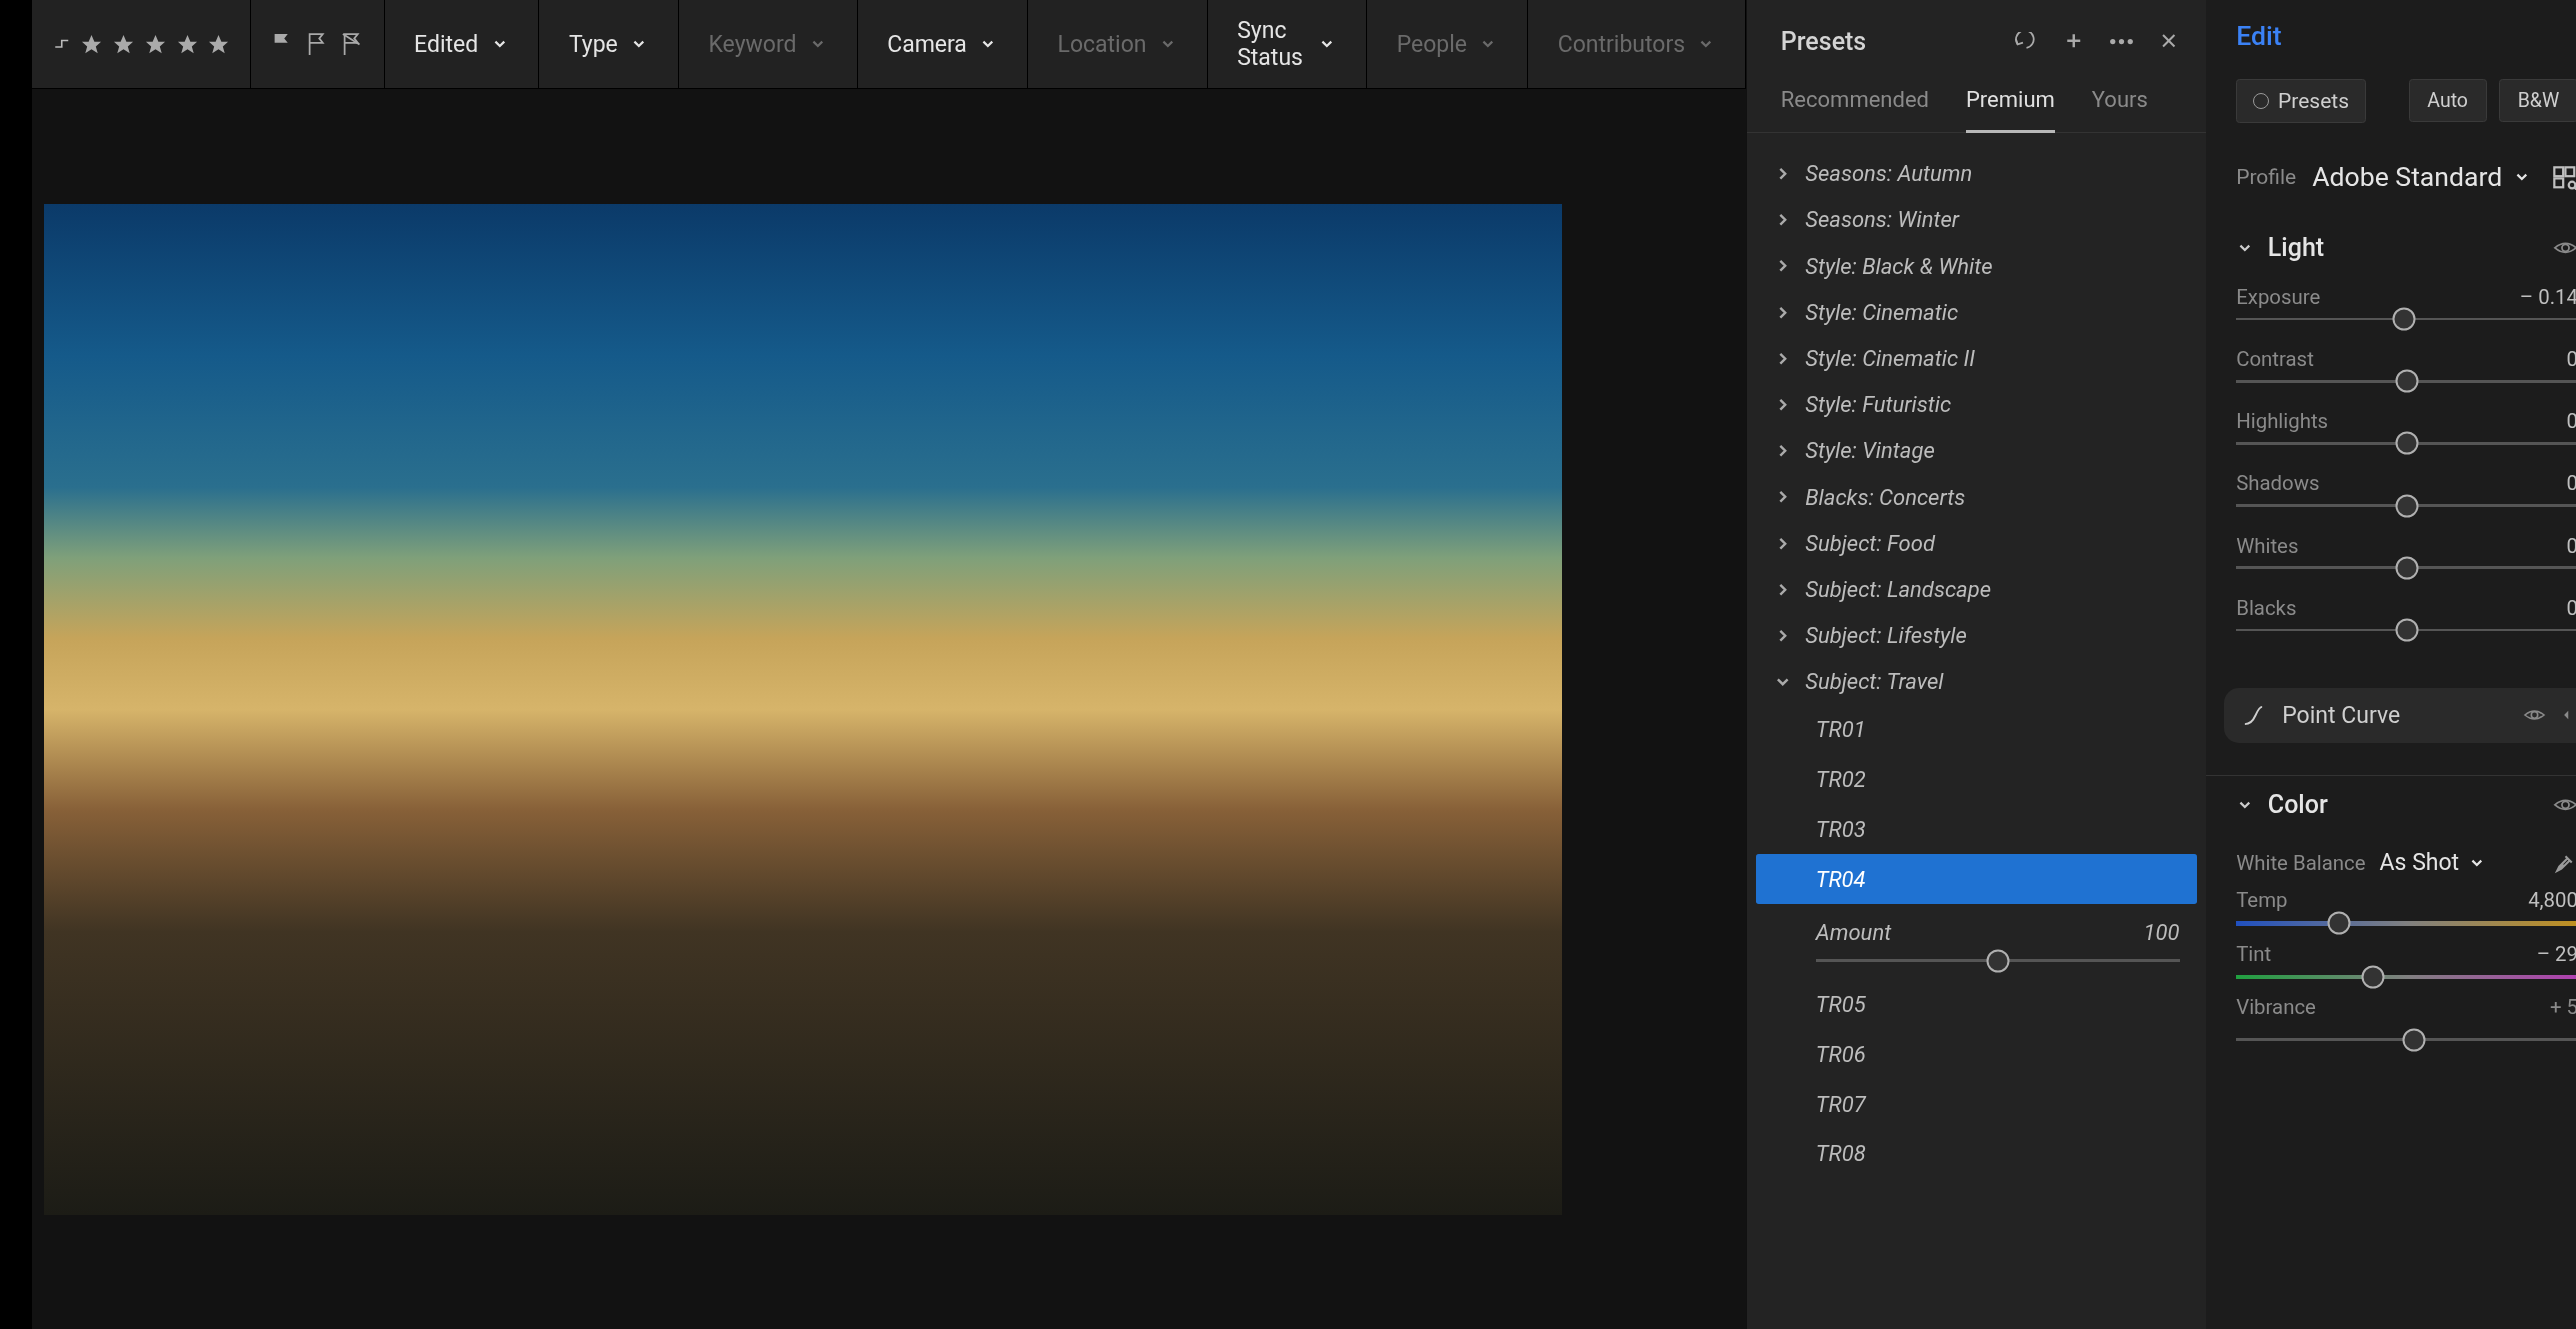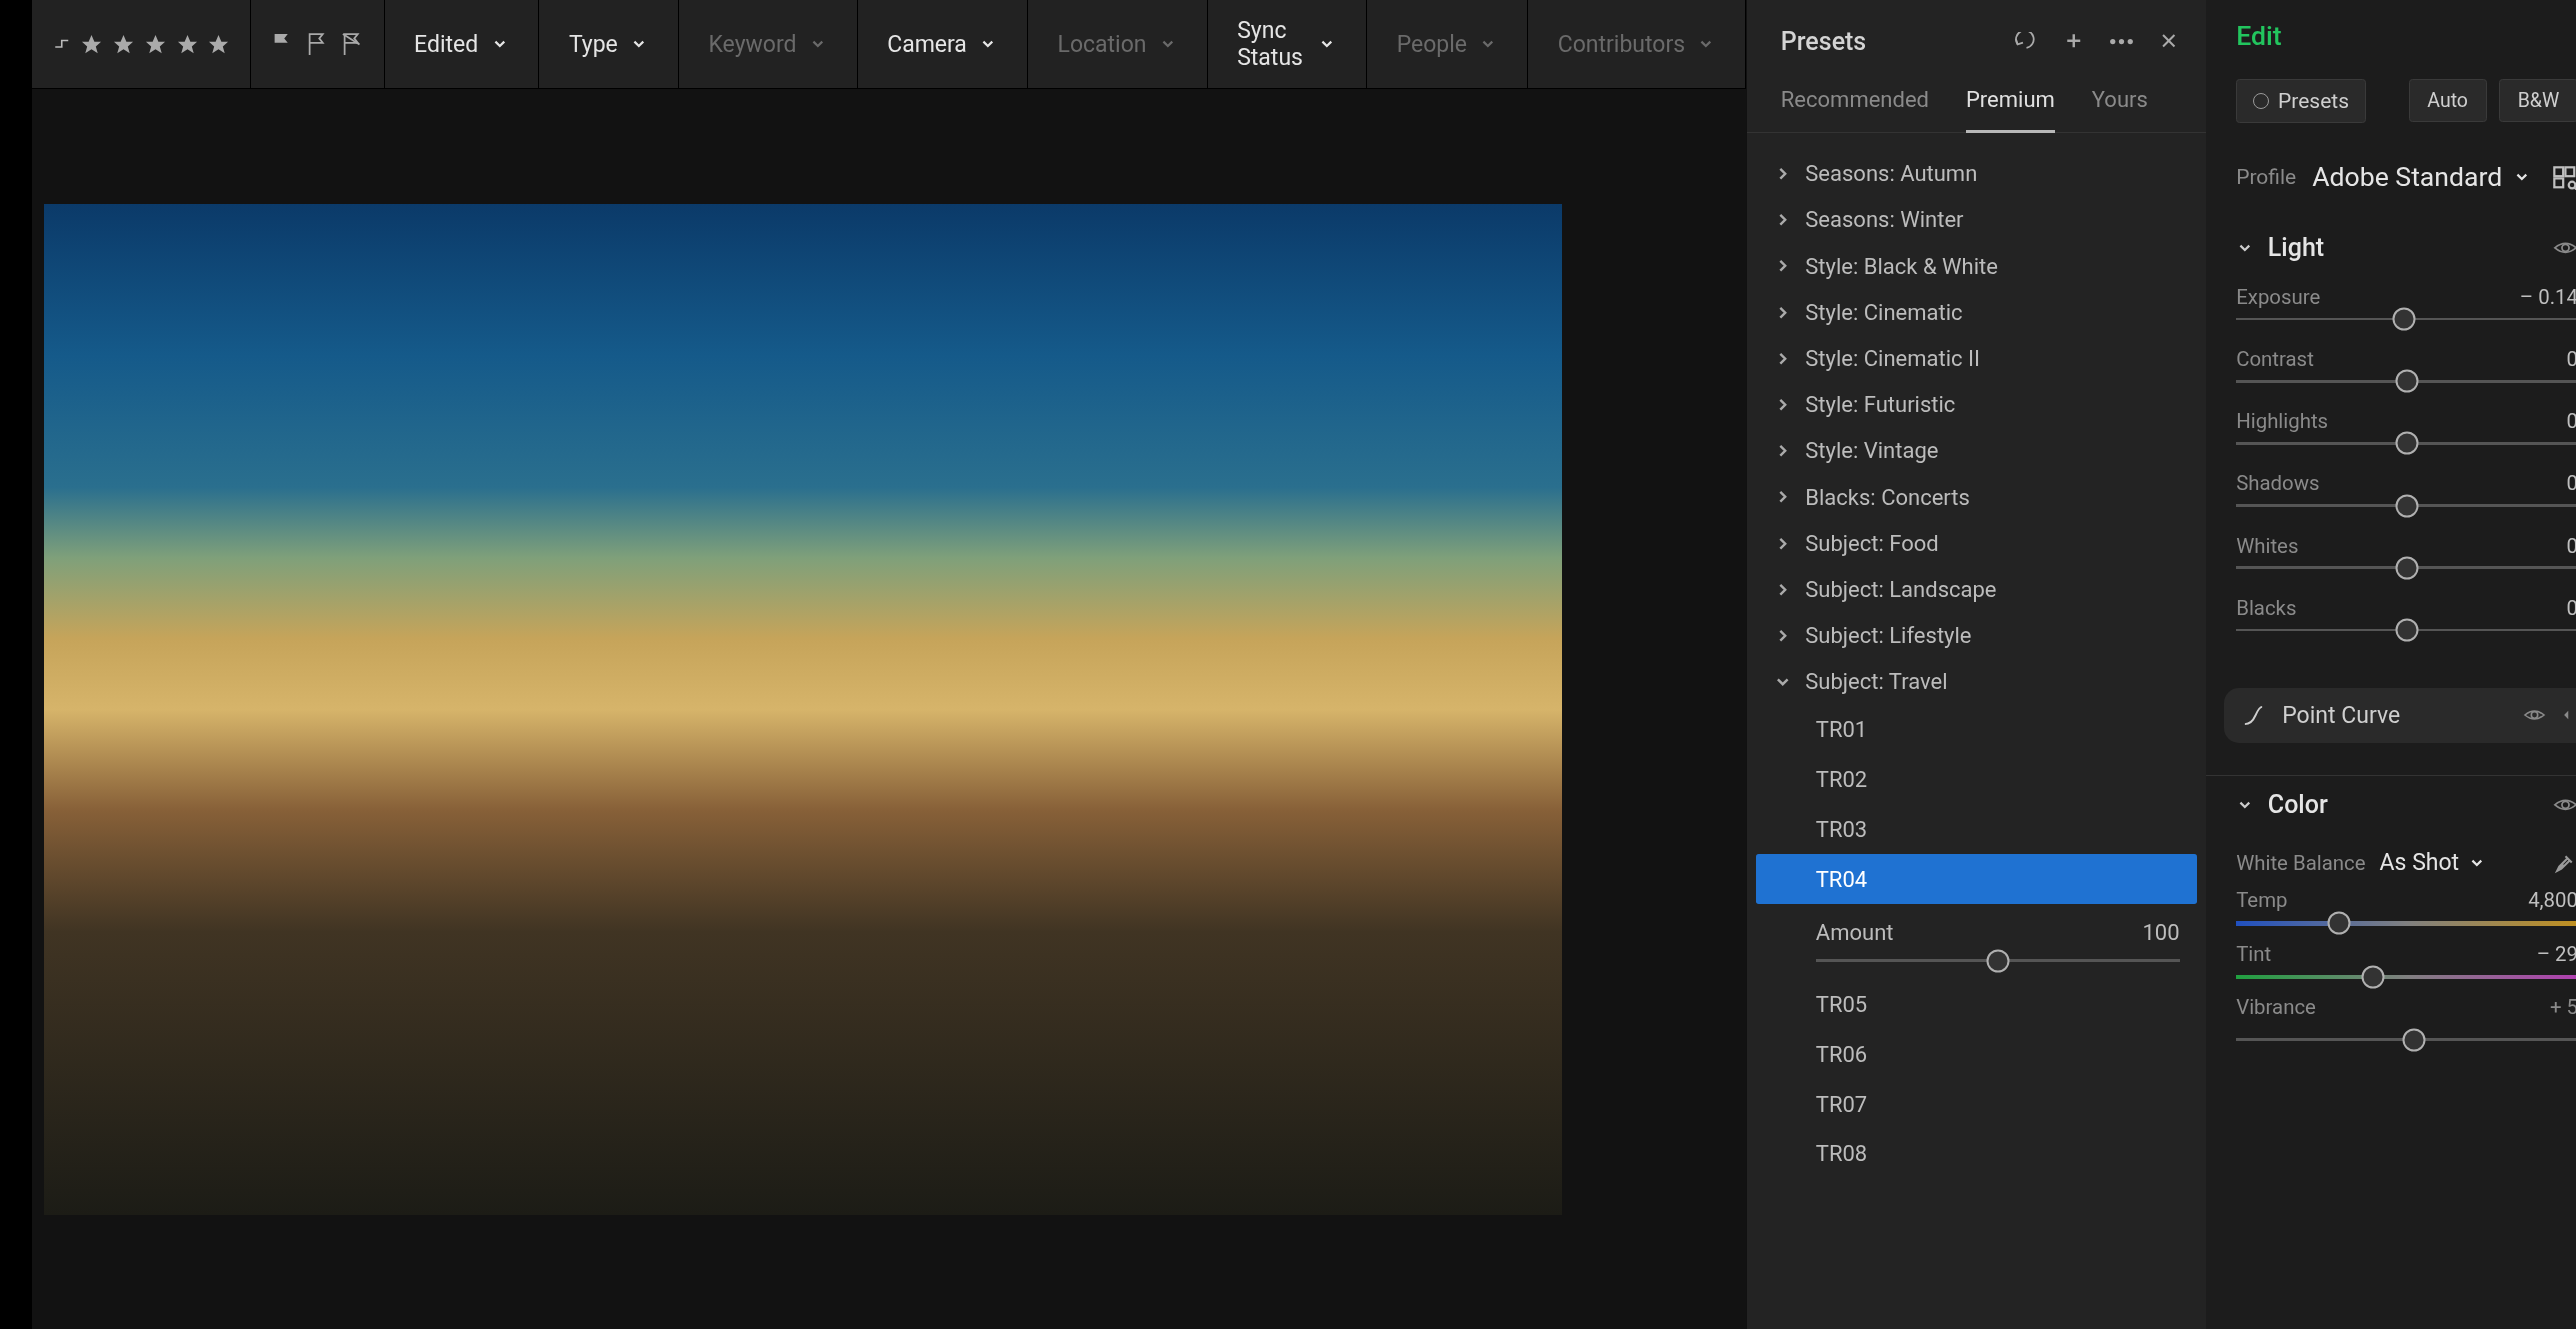--- a/index.html
+++ b/index.html
@@ -18,32 +18,32 @@
 .image-stage { flex: 1; display: flex; align-items: center; justify-content: flex-start; background: #121212; padding: 0; }
 .photo-placeholder { margin-left: 12.4px; width: 1518px; height: 1011px; background: linear-gradient(to bottom, #0b3a69 0%, #155a8a 15%, #2a6f8e 28%, #7fa07a 35%, #c6a45a 43%, #d6b46a 50%, #876038 60%, #403423 72%, #1c1c16 100%); border: none; position: relative; }
 .presets-panel { width: 544px; background: #232323; display: flex; flex-direction: column; font-size: 23px; border-left: 0.9px solid #111; }
 .presets-header { display: flex; align-items: center; justify-content: space-between; padding: 26.6px 28px 21px 34px; }
 .presets-title { color: #d4d4d4; font-size: 25px; font-weight: 500; }
 .presets-header-icons { display: flex; align-items: center; gap: 25px; }
 .presets-header-icons .hicon { color: #aaa; cursor: default; display: inline-flex; }
 .preset-tabs { display: flex; gap: 37px; padding: 0 34px; border-bottom: 0.9px solid #333; }
 .preset-tab { padding: 10.6px 0 17.7px 0; font-size: 22px; color: #8a8a8a; cursor: default; }
 .preset-tab.active { color: #e0e0e0; border-bottom: 3.5px solid #b8b8b8; margin-bottom: -0.9px; }
-.preset-list { flex: 1; overflow: auto; padding: 17.7px 0; }
+.preset-list { flex: 1; overflow: auto; padding: 17.7px 0; font-style: italic; }
 .preset-group { display: flex; align-items: center; gap: 12.4px; padding: 10.6px 26.6px; color: #bcbcbc; font-size: 22px; }
 .preset-group .chev { width: 19.5px; display: inline-flex; justify-content: center; }
 .preset-child { padding: 12.4px 26.6px 12.4px 69px; color: #bcbcbc; font-size: 22px; }
 .preset-child.selected { background: #1f72d2; color: #fff; border-radius: 2.7px; margin: 0 8.9px; padding-left: 60px; }
 .amount-row { display: flex; justify-content: space-between; padding: 16px 26.6px 5.3px 69px; color: #bcbcbc; font-size: 22px; }
 .amount-slider { padding: 8.9px 26.6px 17.7px 69px; }
 .slider-track { position: relative; height: 2.7px; background: #555; width: 100%; }
 .slider-thumb { position: absolute; top: 50%; transform: translate(-50%, -50%); width: 23px; height: 23px; border-radius: 50%; background: #333; border: 2.7px solid #b0b0b0; }
 .edit-panel { width: 475px; background: #1c1c1c; display: flex; flex-direction: column; }
 .edit-header { display: flex; align-items: center; padding: 19.5px 30px; }
-.edit-title { color: #22c55e; font-size: 26.6px; font-weight: 500; }
+.edit-title { color: #3b82f6; font-size: 26.6px; font-weight: 500; }
 .edit-actions-row { display: flex; align-items: center; justify-content: space-between; padding: 8.9px 30px 17.7px 30px; }
 .presets-pill { display: inline-flex; align-items: center; gap: 8.9px; background: #2a2a2a; border: 0.9px solid #3a3a3a; border-radius: 3.5px; padding: 8.9px 16px; color: #cfcfcf; font-size: 21px; }
 .presets-pill .dot { width: 16px; height: 16px; border: 1.8px solid #9a9a9a; border-radius: 50%; }
 .edit-mode-buttons { display: flex; gap: 12.4px; }
 .mode-btn { background: #2a2a2a; border: 0.9px solid #3a3a3a; color: #cfcfcf; font-size: 19.5px; padding: 8.9px 17.7px; border-radius: 3.5px; }
 .profile-row { display: flex; align-items: center; justify-content: space-between; padding: 21px 30px 26.6px 30px; }
 .profile-label-group { display: flex; align-items: center; gap: 16px; }
 .profile-label { color: #8a8a8a; font-size: 21px; }
 .profile-value { color: #e5e5e5; font-size: 26.6px; display: flex; align-items: center; gap: 10.6px; }
 .profile-grid-icon { width: 26.6px; height: 26.6px; color: #c0c0c0; }

